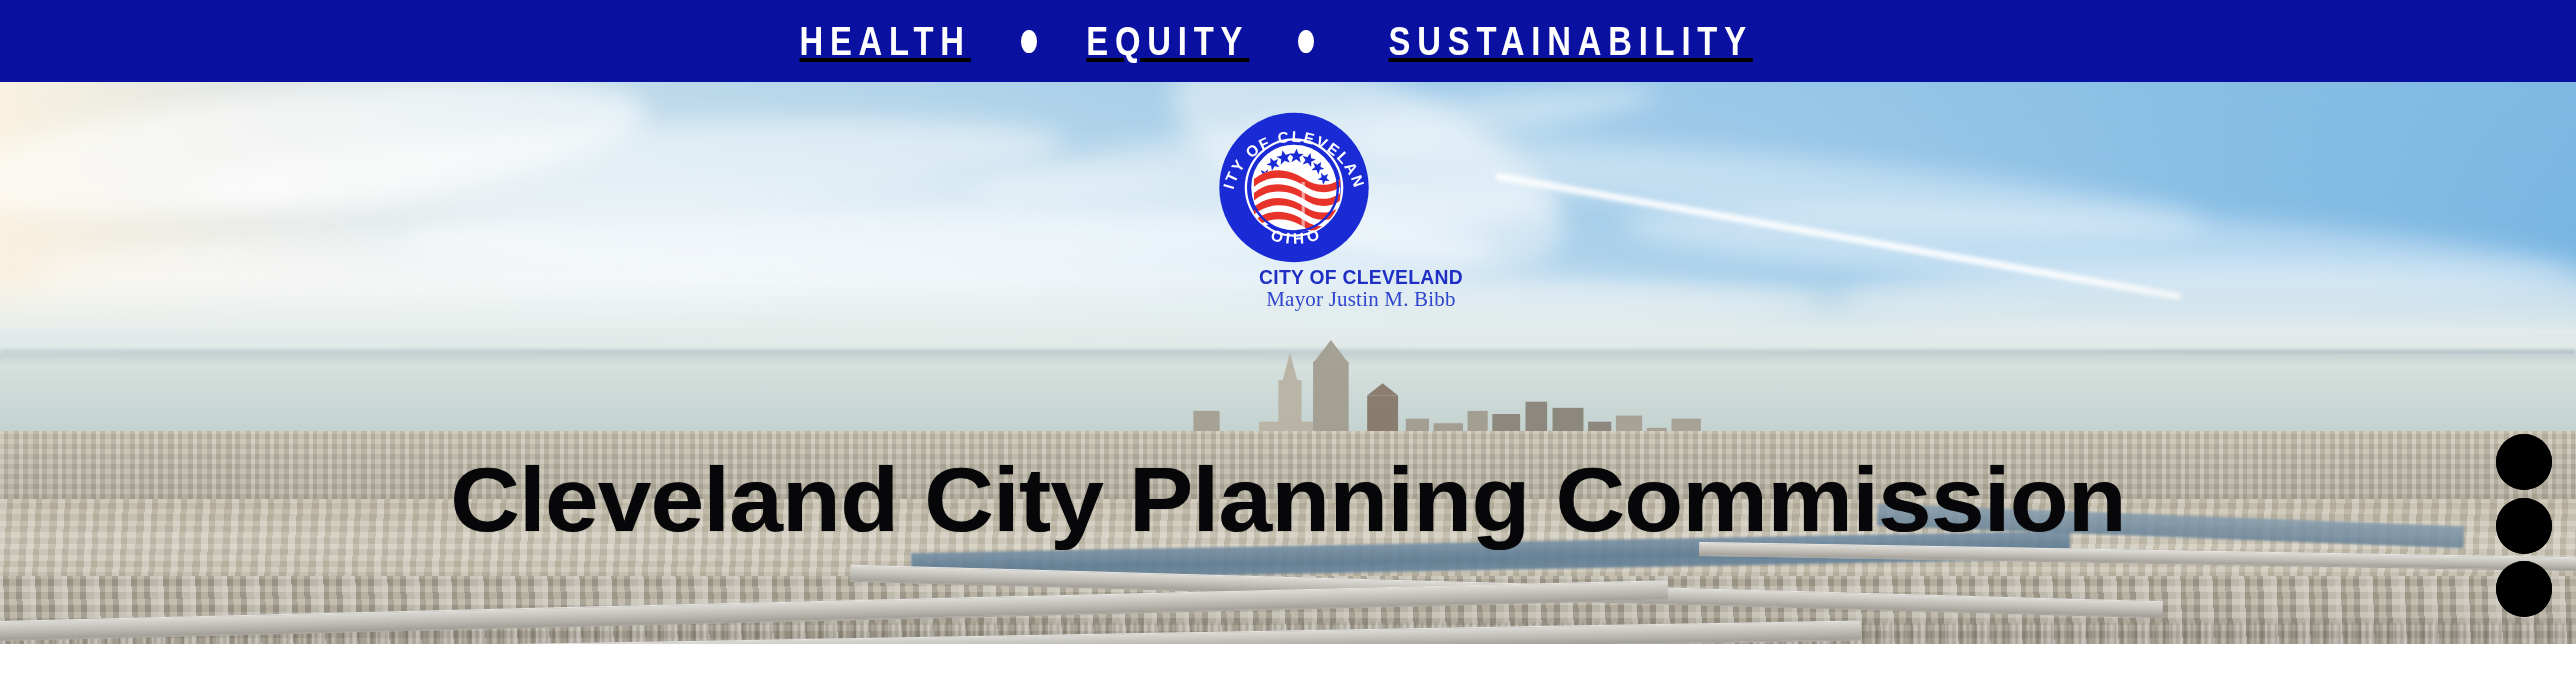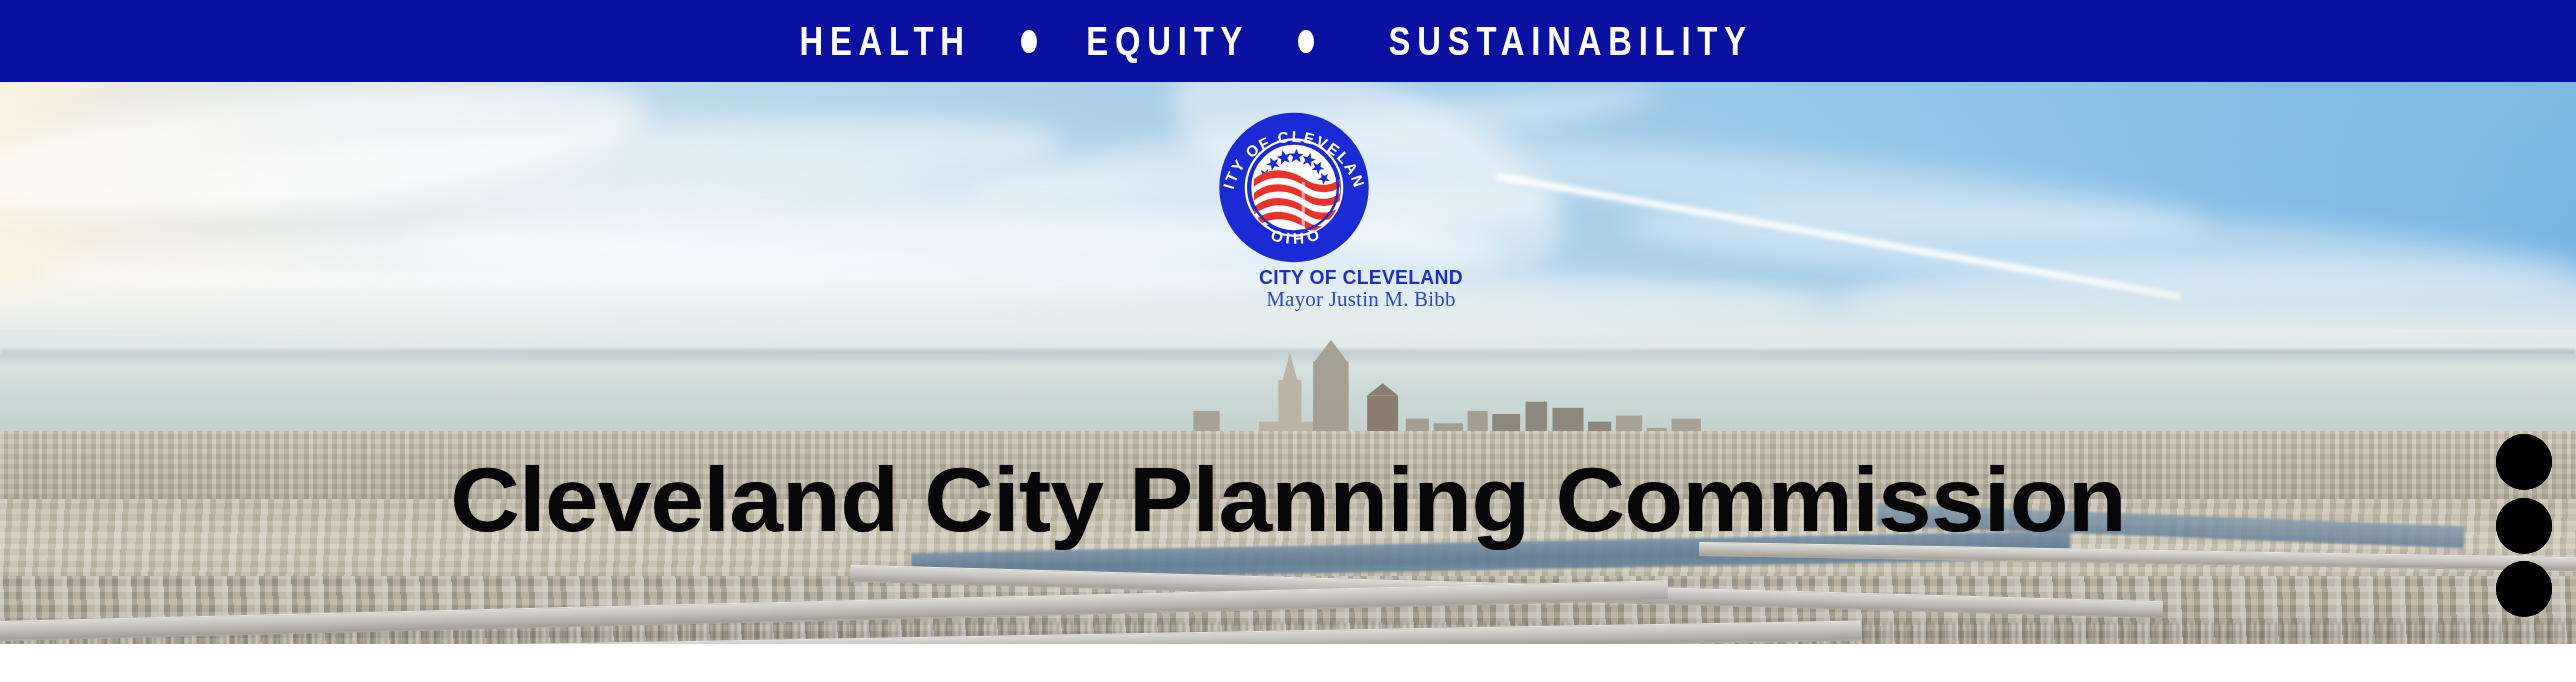--- a/index.html
+++ b/index.html
@@ -13,21 +13,21 @@
 
   .page { position:relative; width:2576px; height:682px; background:#fff; }
 
   
   .topbar {
     position:absolute; left:0; top:0; width:2576px; height:82px;
     background:#0a11a0;
     display:flex; align-items:center; justify-content:center;
     overflow:hidden;
   }
-  .topbar-inner { display:flex; align-items:center; justify-content:center; gap:0; }
+  .topbar-inner { display:flex; align-items:center; justify-content:center; gap:0;text-decoration:underline; }
   .tb-word {
     color:#ffffff;
     font-family:"Liberation Sans Narrow","Liberation Sans",sans-serif;
     font-weight:700;
     font-size:41px;
     letter-spacing:8.5px;
     line-height:1;
     transform:scaleX(0.80);
     transform-origin:center;
     white-space:nowrap;

